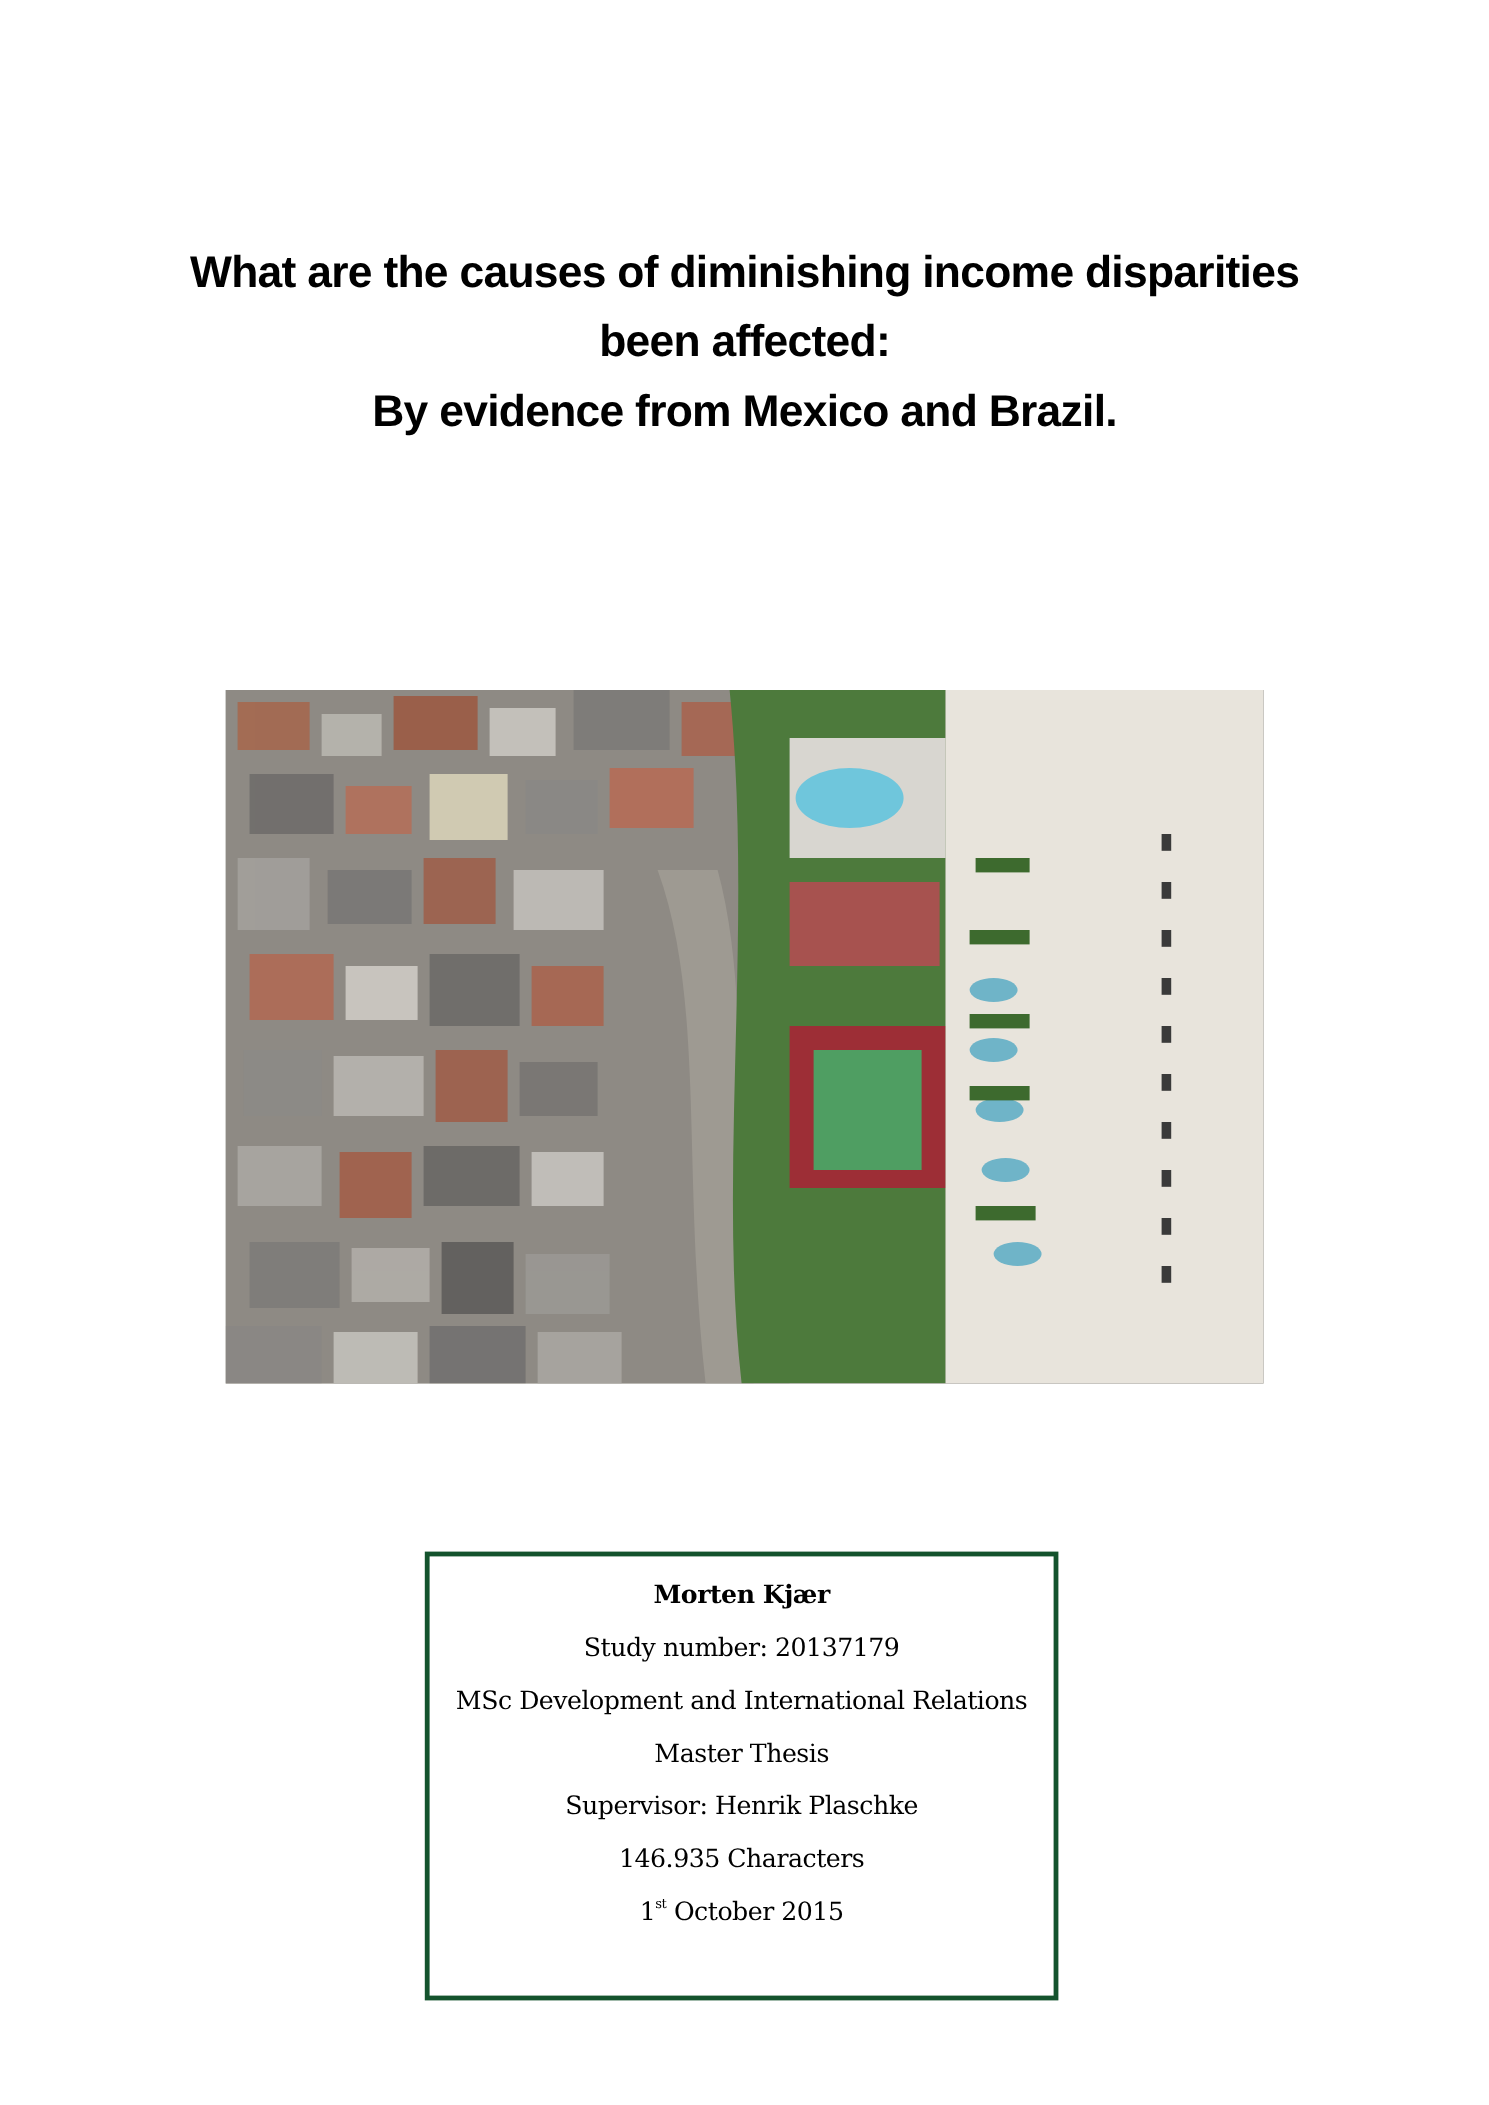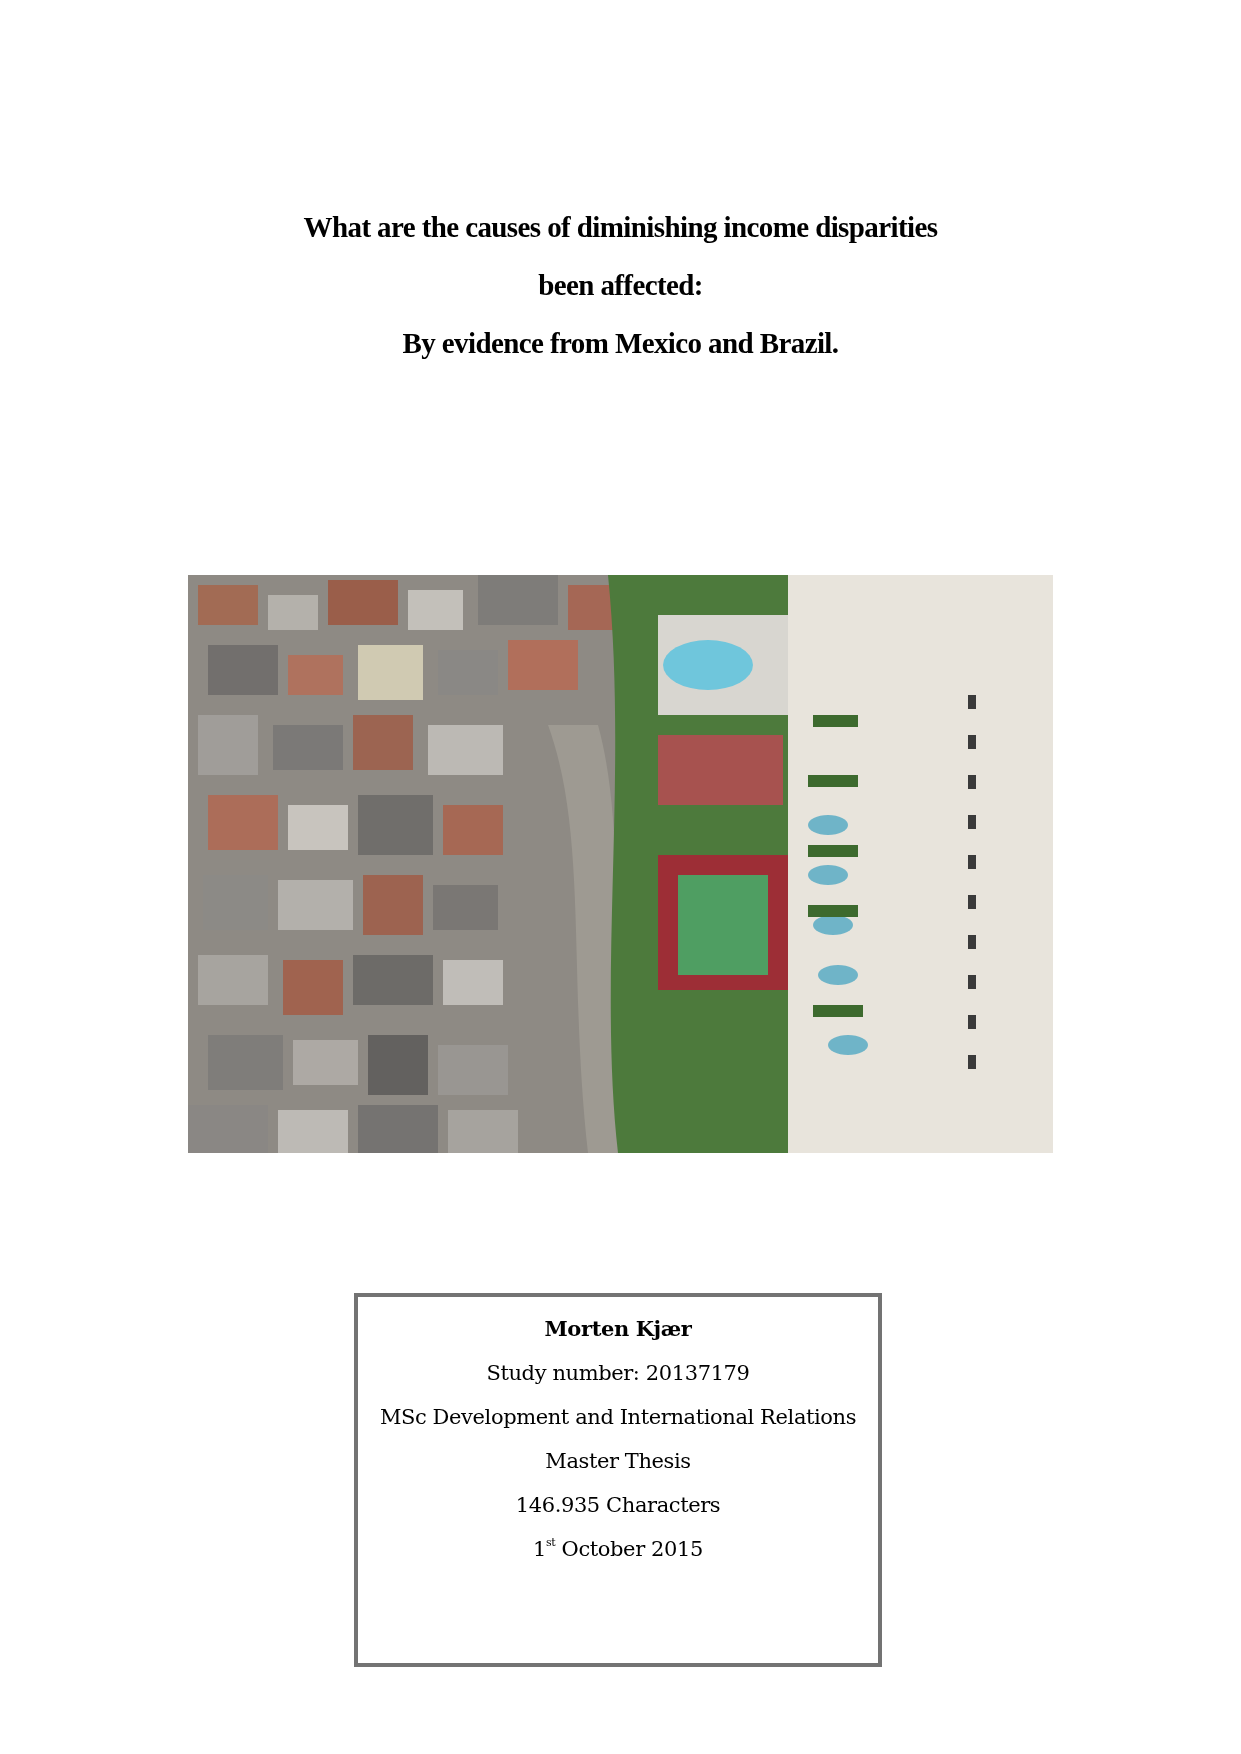--- a/index.html
+++ b/index.html
@@ -1,25 +1,25 @@
 <!DOCTYPE html>
 <html><head>
   <meta charset="utf-8">
   <style>
     html, body { margin: 0; padding: 0; background: #ffffff; }
     body { width: 1241px; height: 1754px; position: relative; overflow: hidden;
            font-family: "DejaVu Serif", "Liberation Serif", serif; color: #000; }
     .title-block { position: absolute; top: 198px; left: 0; width: 1241px; text-align: center; }
-    .title-line { font-family: Liberation Serif, serif; font-weight: bold; font-size: 29px;
+    .title-line { font-family: Liberation Sans, sans-serif; font-weight: bold; font-size: 37px;
                   line-height: 58px; letter-spacing: -0.6px; white-space: nowrap; }
     .photo { position: absolute; left: 188px; top: 575px; width: 865px; height: 578px; overflow: hidden;
              background: #9a9890; }
     .photo svg { display: block; width: 100%; height: 100%; }
     .info-box { position: absolute; left: 354px; top: 1293px; width: 520px; height: 366px;
-                border: 4px solid #737373; text-align: center; box-sizing: content-box; }
+                border: 4px solid #14532d; text-align: center; box-sizing: content-box; }
     .info-inner { padding-top: 10px; }
     .info-line { font-family: "DejaVu Serif", serif; font-size: 21px; line-height: 44px;
                  letter-spacing: -0.4px; white-space: nowrap; }
     .info-line.bold { font-weight: bold; }
     sup { font-size: 11px; line-height: 0; position: relative; top: -2px; }
   </style>
 </head>
 <body>
 
 <div class="title-block">
@@ -111,16 +111,17 @@
     </g>
   </svg>
 </div>
 
 <div class="info-box">
   <div class="info-inner">
     <div class="info-line bold">Morten Kjær</div>
     <div class="info-line">Study number: 20137179</div>
     <div class="info-line">MSc Development and International Relations</div>
     <div class="info-line">Master Thesis</div>
+    <div class="info-line">Supervisor: Henrik Plaschke</div>
     <div class="info-line">146.935 Characters</div>
     <div class="info-line"><span>1</span><sup>st</sup><span> October 2015</span></div>
   </div>
 </div>
 
 </body></html>

